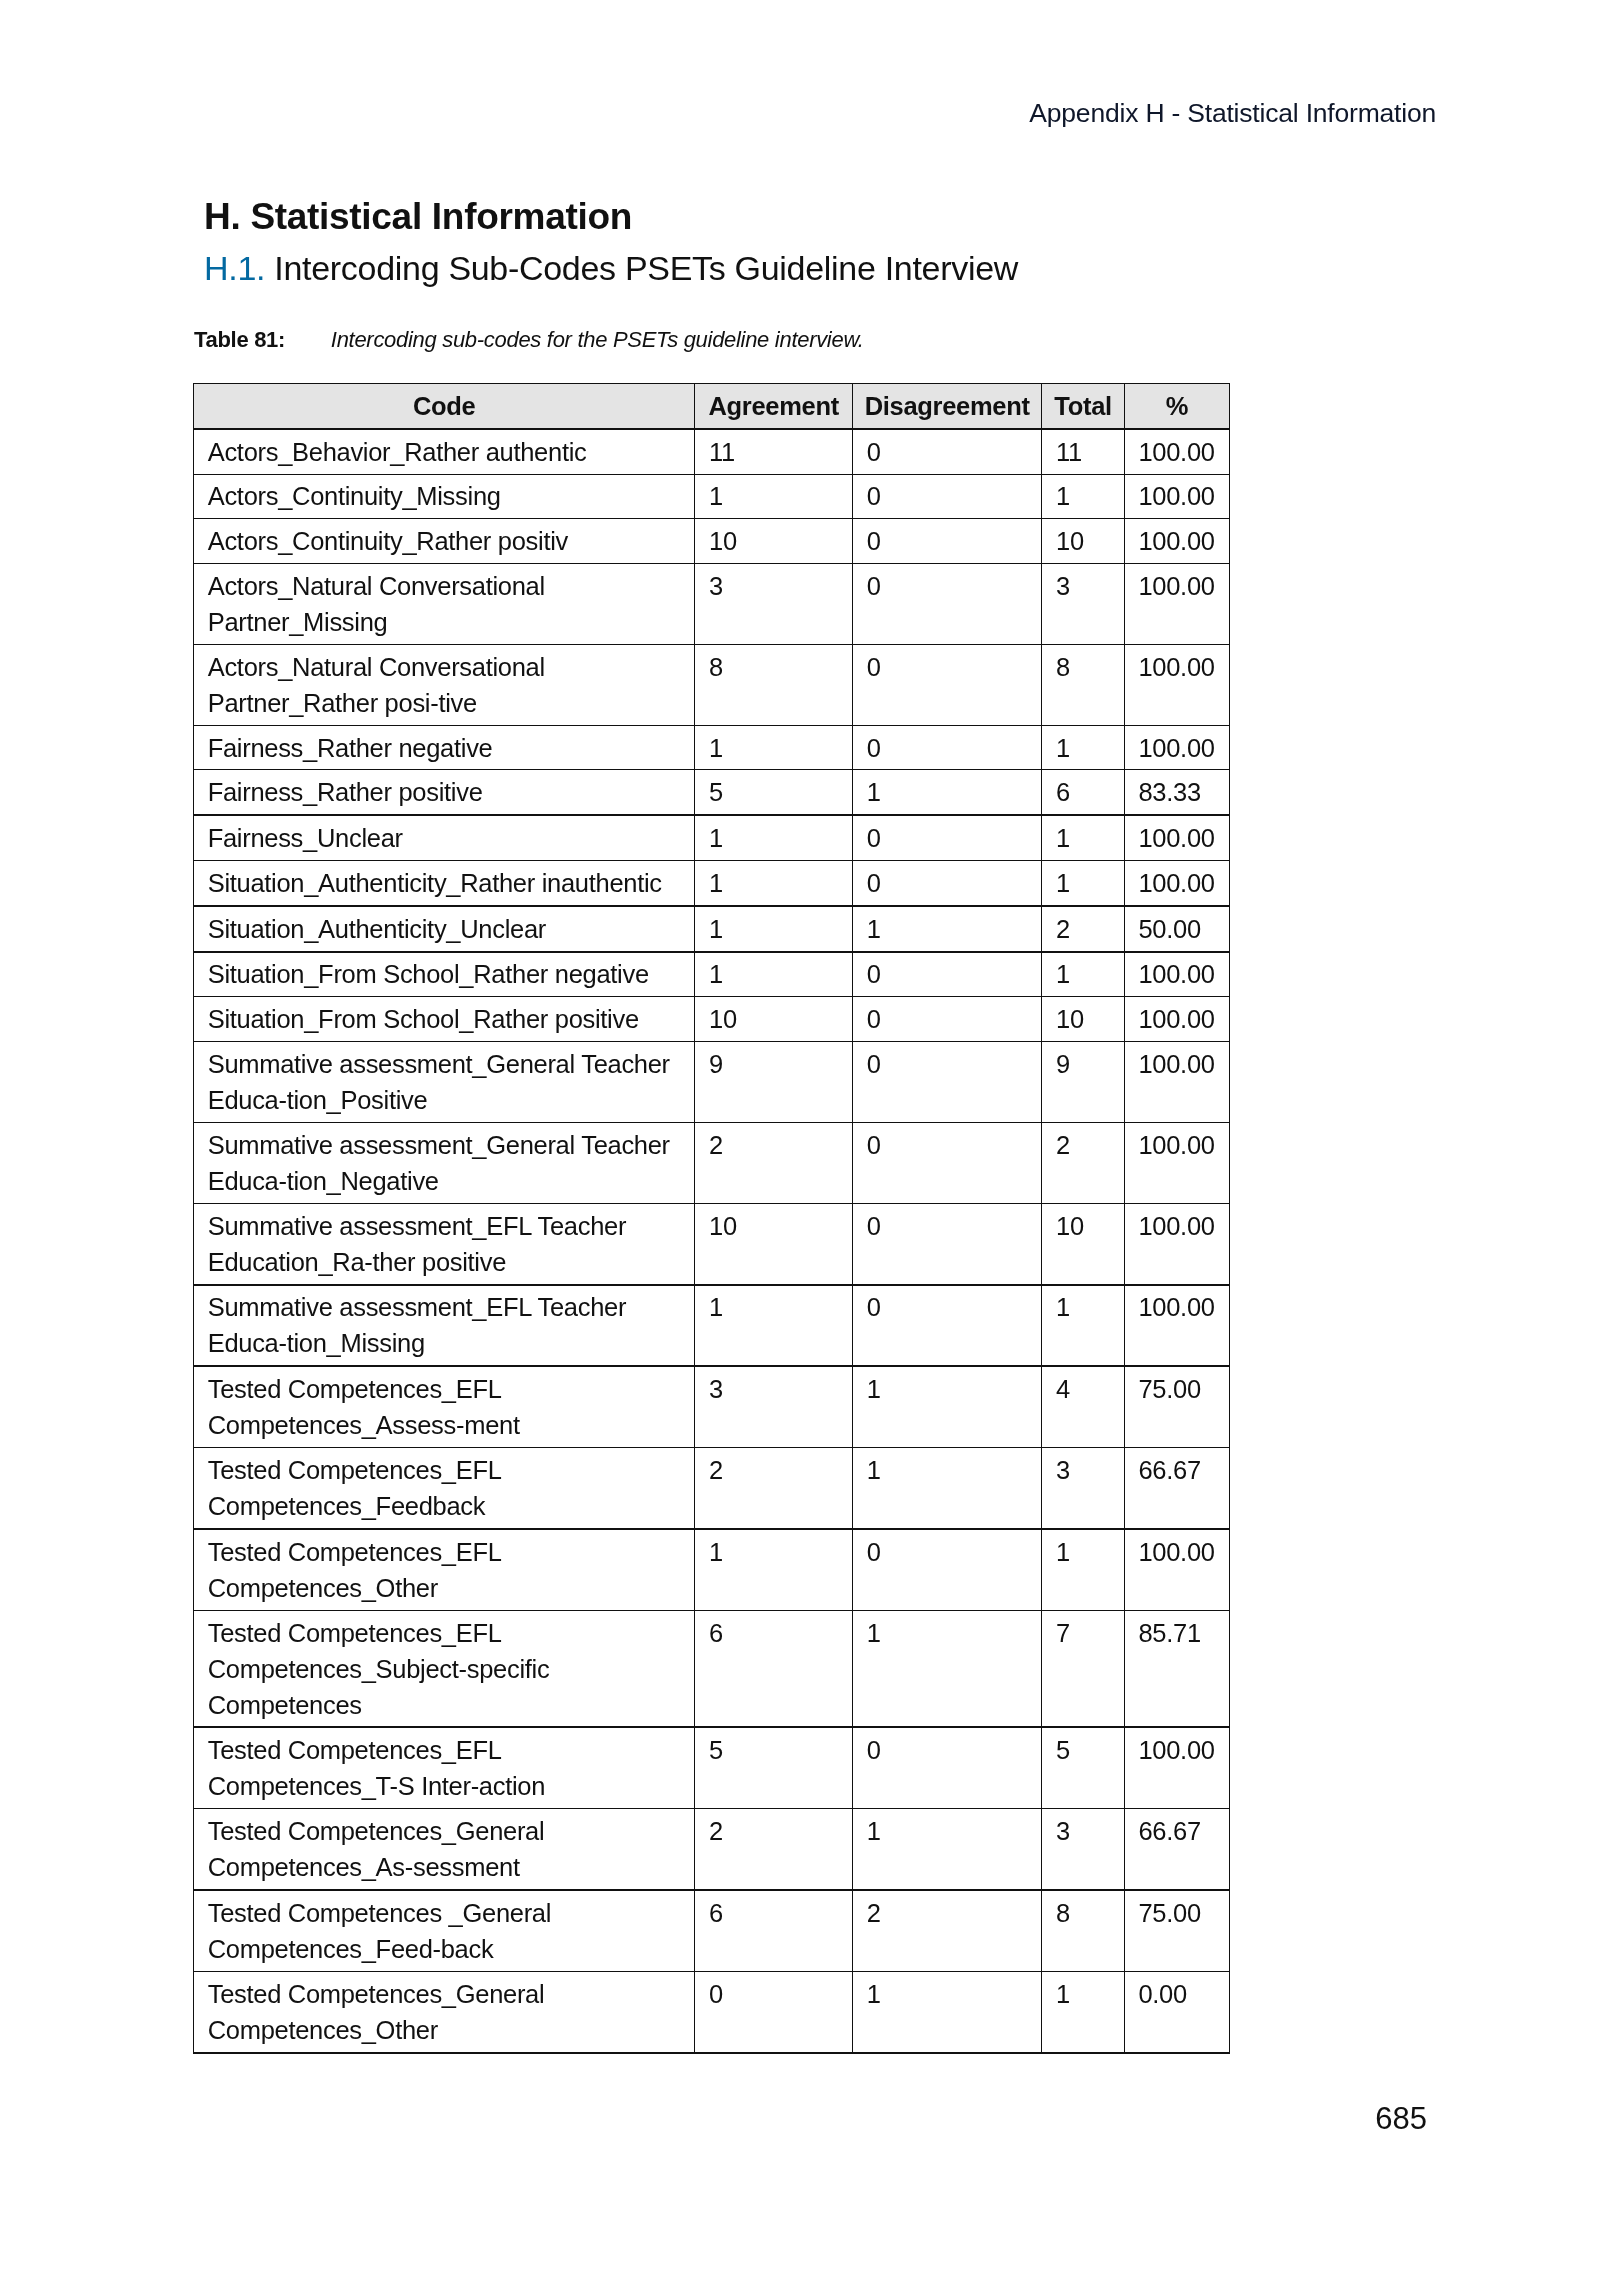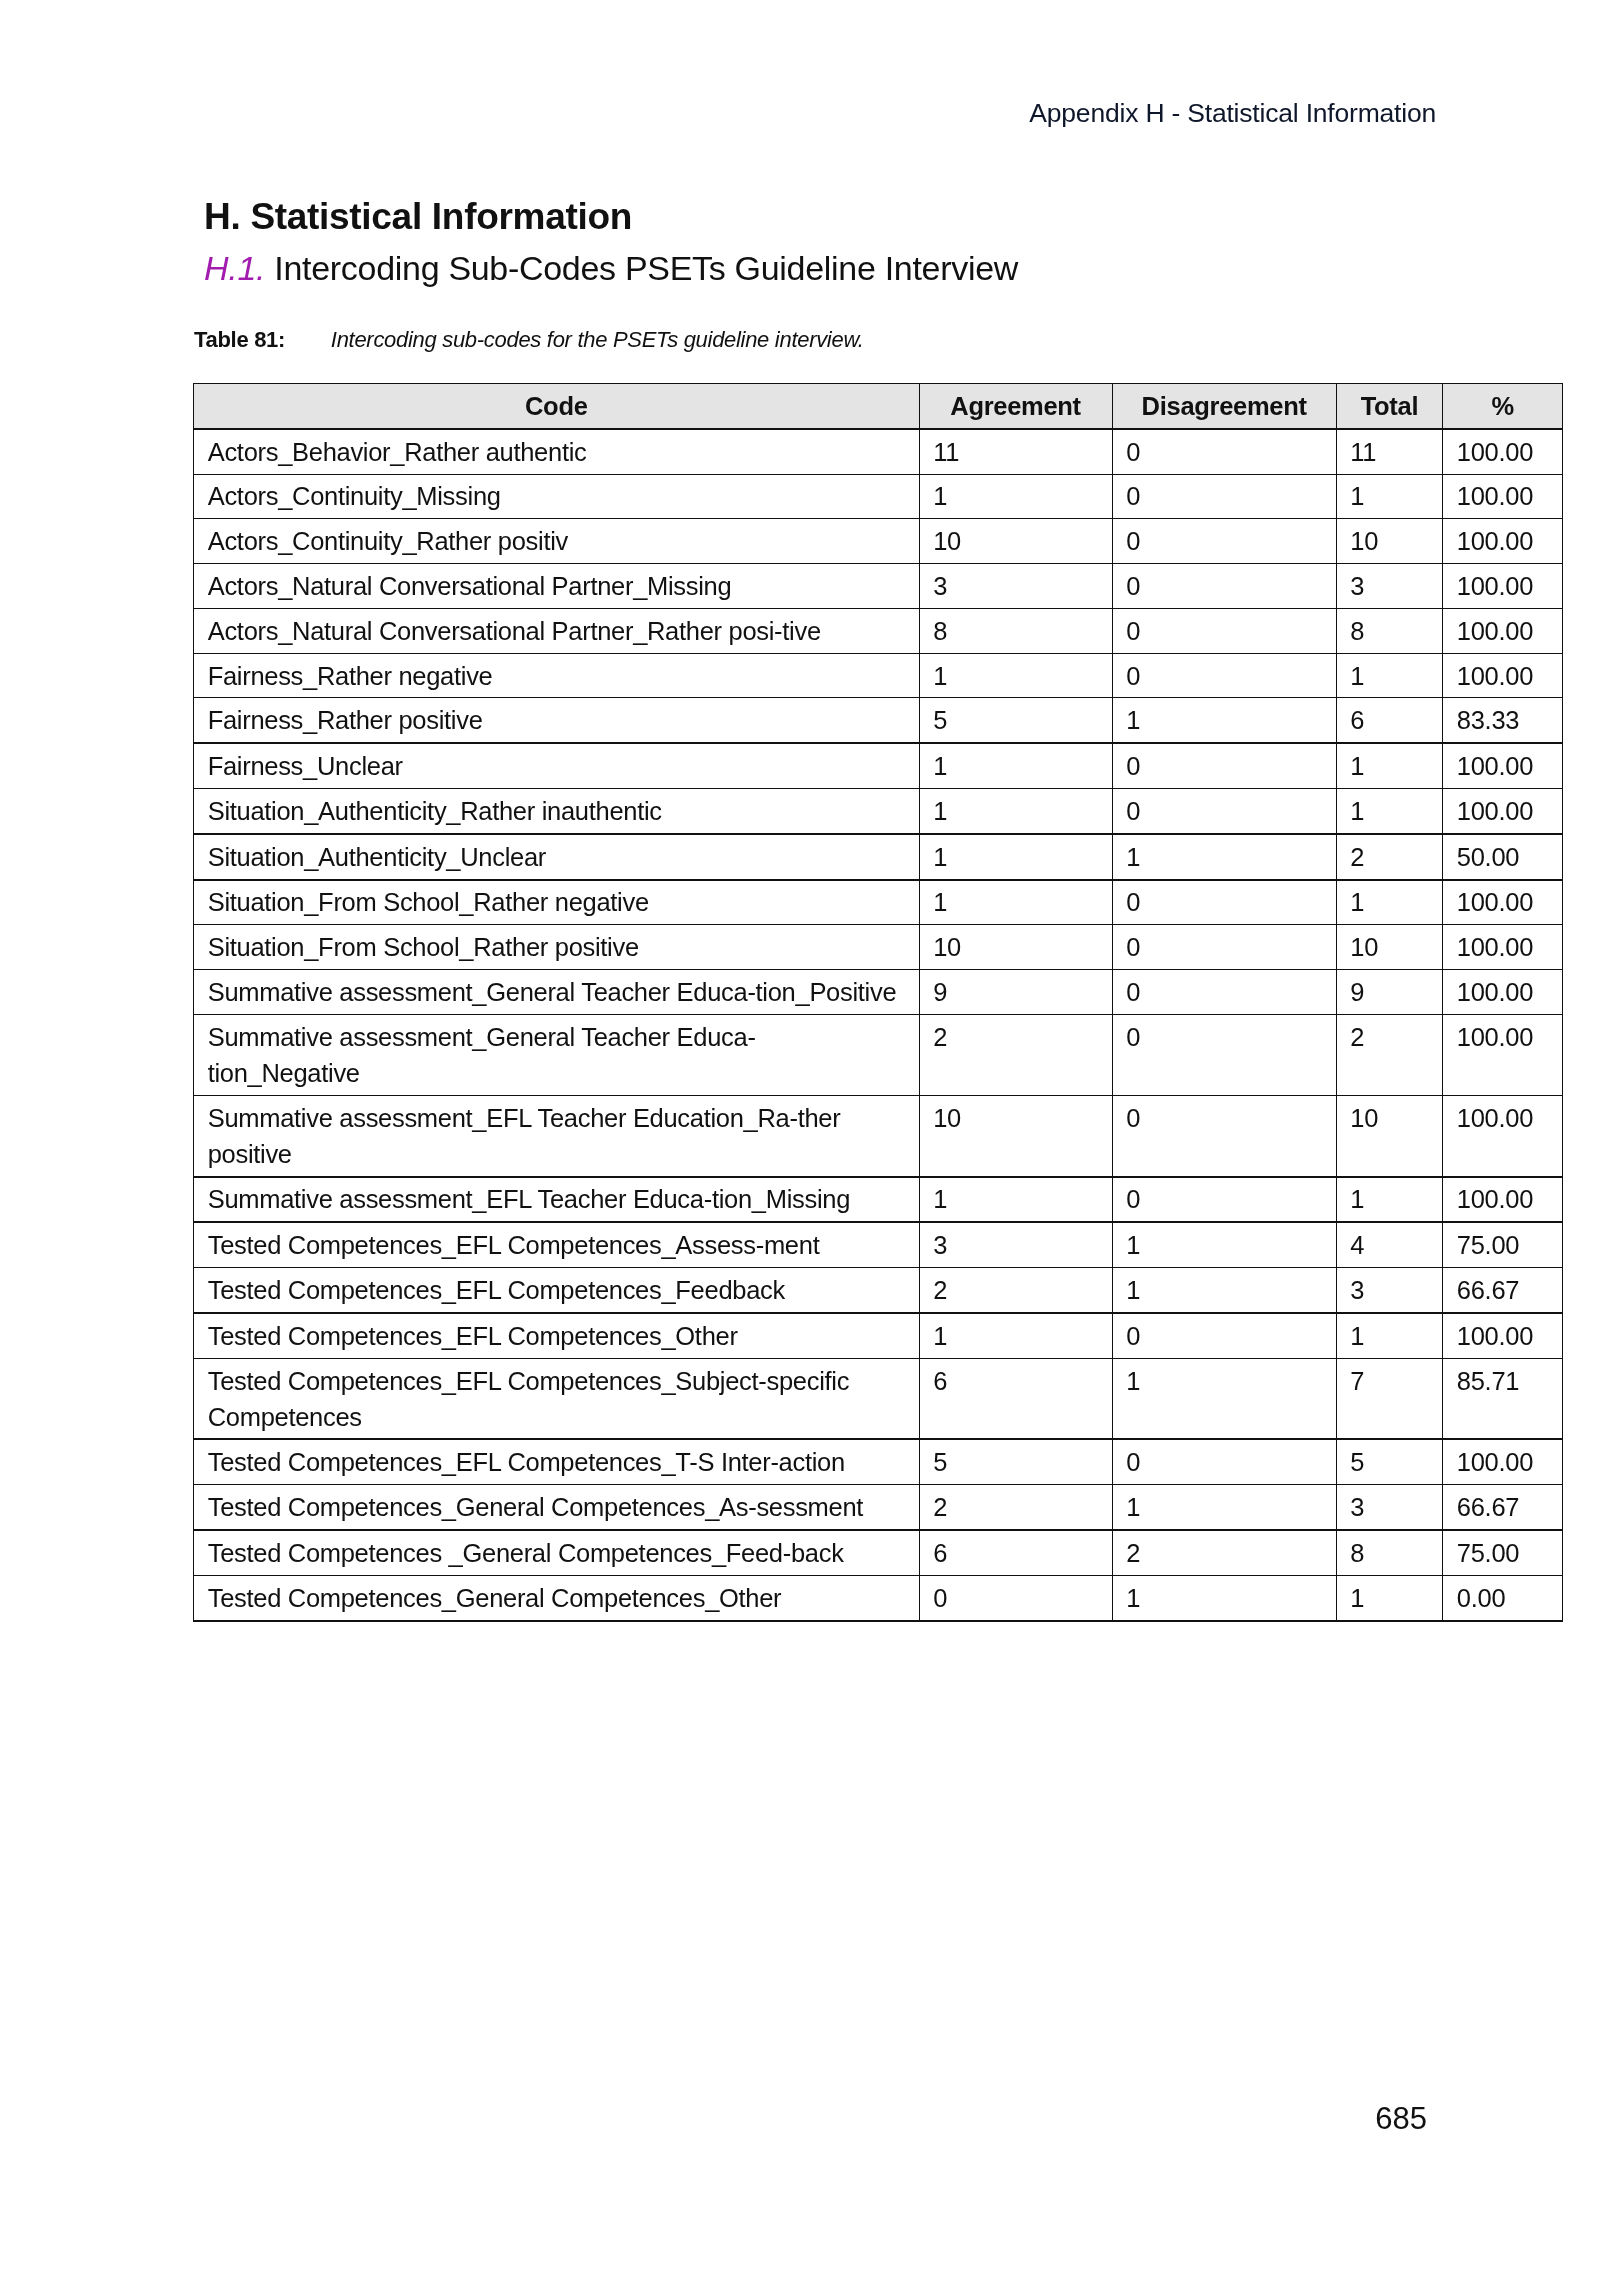--- a/index.html
+++ b/index.html
@@ -1,24 +1,24 @@
 <!DOCTYPE html>
 <html><head>
 <meta charset="utf-8">
 <style>
   html, body { margin: 0; padding: 0; background: #ffffff; }
   body { width: 1620px; height: 2293px; position: relative; font-family: "Liberation Sans", "DejaVu Sans", sans-serif; color: #111; overflow: hidden; }
   .running-header { position: absolute; top: 98px; right: 184px; font-size: 26.5px; color: #0f172a; letter-spacing: -0.2px; }
   .h1 { position: absolute; top: 196px; left: 204px; font-size: 37px; font-weight: bold; letter-spacing: -0.3px; }
   .h2 { position: absolute; top: 249px; left: 204px; font-size: 34px; font-weight: normal; letter-spacing: -0.3px; }
-  .h2 .num { color: #a21caf; font-style: italic; }
+  .h2 .num { color: #0369a1; }
   .caption { position: absolute; top: 327px; left: 194px; font-size: 22px; letter-spacing: -0.3px; }
   .caption b { font-weight: bold; }
   .caption i { font-style: italic; margin-left: 40px; }
-  table.data { position: absolute; top: 383px; left: 193px; width: 1370px; border-collapse: collapse; font-size: 25.5px; letter-spacing: -0.3px; }
+  table.data { position: absolute; top: 383px; left: 193px; width: 1037px; border-collapse: collapse; font-size: 25.5px; letter-spacing: -0.3px; }
   table.data th, table.data td { border: 1.5px solid #111; vertical-align: top; padding: 3.9px 11.8px 3.9px 13.7px; line-height: 36px; }
   table.data th { background: #e4e4e4; font-weight: bold; text-align: center; padding: 3.9px 5.9px; height: 36px; border-bottom: 2.9px solid #111; }
   table.data tr.thick td { border-top: 2.9px solid #111; }
   table.data tr:last-child td { border-bottom: 2.9px solid #111; }
   td.code { width: 625px; }
   td.num { padding-left: 11.8px; }
   col.c1 { width: 654px; } col.c2 { width: 174px; } col.c3 { width: 202px; } col.c4 { width: 96px; } col.c5 { width: 108px; }
   .page-number { position: absolute; top: 2101px; right: 193px; font-size: 31px; }
 </style>
 </head>

